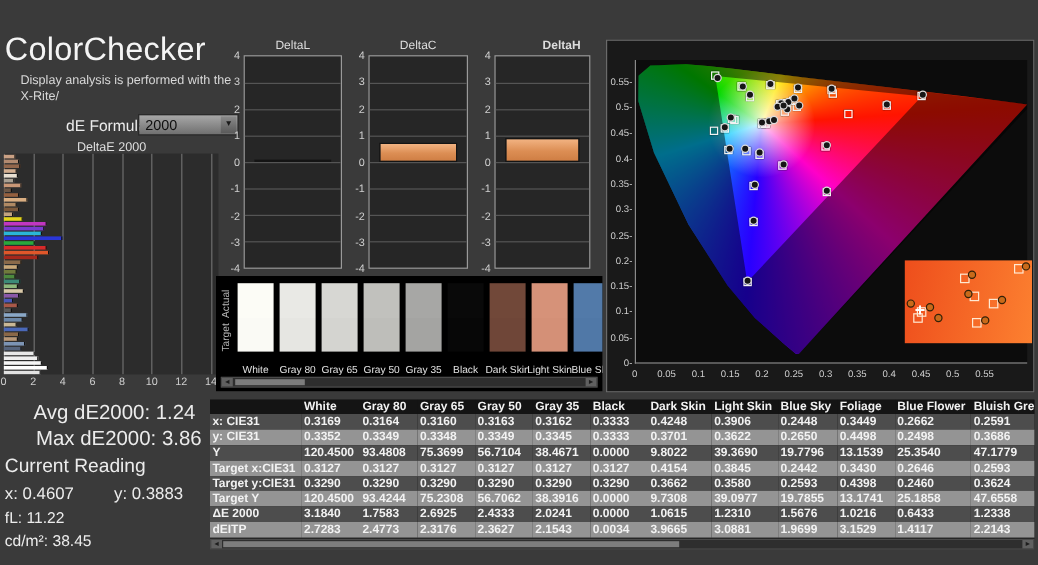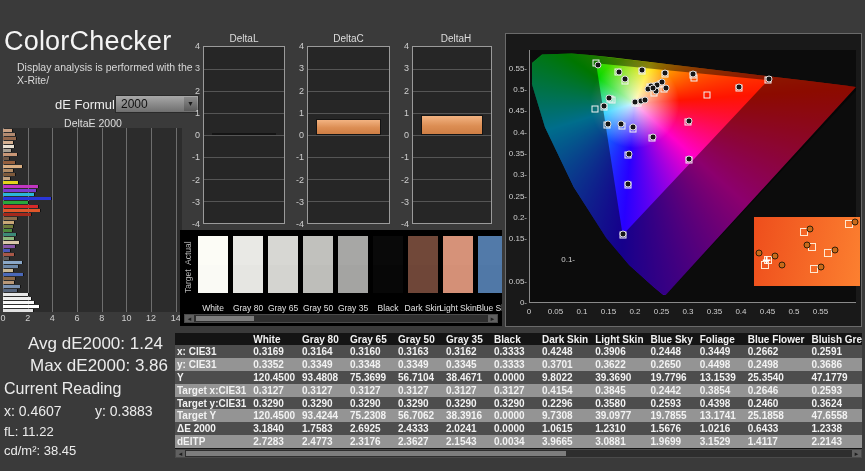--- a/index.html
+++ b/index.html
@@ -192,21 +192,21 @@
     <div class="lch-grid" style="top: 12.5%;"></div>
     <div class="lch-grid" style="top: 25%;"></div>
     <div class="lch-grid" style="top: 37.5%;"></div>
     <div class="lch-grid" style="top: 50%;"></div>
     <div class="lch-grid" style="top: 62.5%;"></div>
     <div class="lch-grid" style="top: 75%;"></div>
     <div class="lch-grid" style="top: 87.5%;"></div>
     <div class="lch-bar" style="height: 9.375%; bottom: 50%;"></div>
   </div>
 
-<div class="abs lch-title" id="dh-title" style="left:416px;width:80px;">DeltaH</div>
+<div class="abs lch-title" id="dh-title" style="left:428px;width:80px;font-weight:bold;">DeltaH</div>
 <div class="abs lch-ylabels" id="dh-ylab" style="left:395px;">
     <span style="top: 0px;">4</span>
     <span style="top: 22.25px;">3</span>
     <span style="top: 44.5px;">2</span>
     <span style="top: 66.75px;">1</span>
     <span style="top: 89px;">0</span>
     <span style="top: 111.25px;">-1</span>
     <span style="top: 133.5px;">-2</span>
     <span style="top: 155.75px;">-3</span>
     <span style="top: 178px;">-4</span>
@@ -361,21 +361,21 @@
         <div class="in-dot" style="left: 26%; top: 70%;"></div>
         <div class="in-dot" style="left: 50%; top: 40%;"></div>
         <div class="in-dot" style="left: 76%; top: 48%;"></div>
         <div class="in-dot" style="left: 63%; top: 72%;"></div>
         <div id="in-cursor" style="left: 12%; top: 63%;">+</div>
       </div>
   </div>
   <div id="cie-ylabs">
       <div class="abs cie-ylab" style="left: 0px; top: 264px;">0-</div>
       <div class="abs cie-ylab" style="left: 0px; top: 242.704px;">0.05-</div>
-      <div class="abs cie-ylab" style="left: 0px; top: 221.407px; padding-left: 48px;">0.1-</div>
+      <div class="abs cie-ylab" style="left: 0px; top: 221.407px;">0.1-</div>
       <div class="abs cie-ylab" style="left: 0px; top: 200.111px;">0.15-</div>
       <div class="abs cie-ylab" style="left: 0px; top: 178.815px;">0.2-</div>
       <div class="abs cie-ylab" style="left: 0px; top: 157.519px;">0.25-</div>
       <div class="abs cie-ylab" style="left: 0px; top: 136.222px;">0.3-</div>
       <div class="abs cie-ylab" style="left: 0px; top: 114.926px;">0.35-</div>
       <div class="abs cie-ylab" style="left: 0px; top: 93.6296px;">0.4-</div>
       <div class="abs cie-ylab" style="left: 0px; top: 72.3333px;">0.45-</div>
       <div class="abs cie-ylab" style="left: 0px; top: 51.037px;">0.5-</div>
       <div class="abs cie-ylab" style="left: 0px; top: 29.7407px;">0.55-</div>
     </div>
@@ -472,33 +472,33 @@
           <th>Target x:CIE31</th>
           <td>0.3127</td>
           <td>0.3127</td>
           <td>0.3127</td>
           <td>0.3127</td>
           <td>0.3127</td>
           <td>0.3127</td>
           <td>0.4154</td>
           <td>0.3845</td>
           <td>0.2442</td>
-          <td>0.3854</td>
+          <td>0.3430</td>
           <td>0.2646</td>
           <td>0.2593</td>
         </tr>
         <tr>
           <th>Target y:CIE31</th>
           <td>0.3290</td>
           <td>0.3290</td>
           <td>0.3290</td>
           <td>0.3290</td>
           <td>0.3290</td>
           <td>0.3290</td>
-          <td>0.2296</td>
+          <td>0.3662</td>
           <td>0.3580</td>
           <td>0.2593</td>
           <td>0.4398</td>
           <td>0.2460</td>
           <td>0.3624</td>
         </tr>
         <tr>
           <th>Target Y</th>
           <td>120.4500</td>
           <td>93.4244</td>

